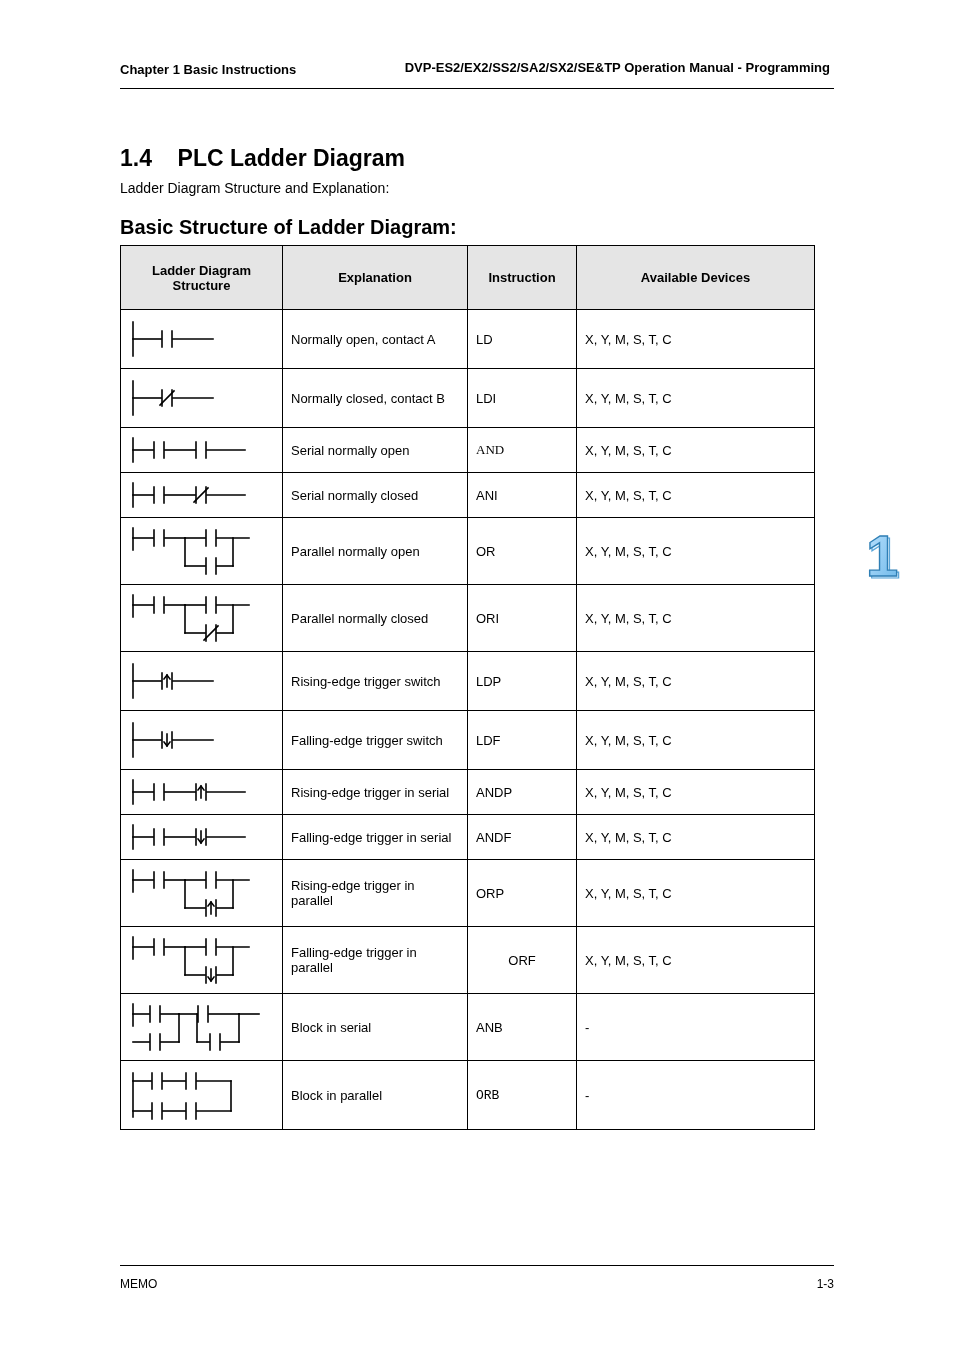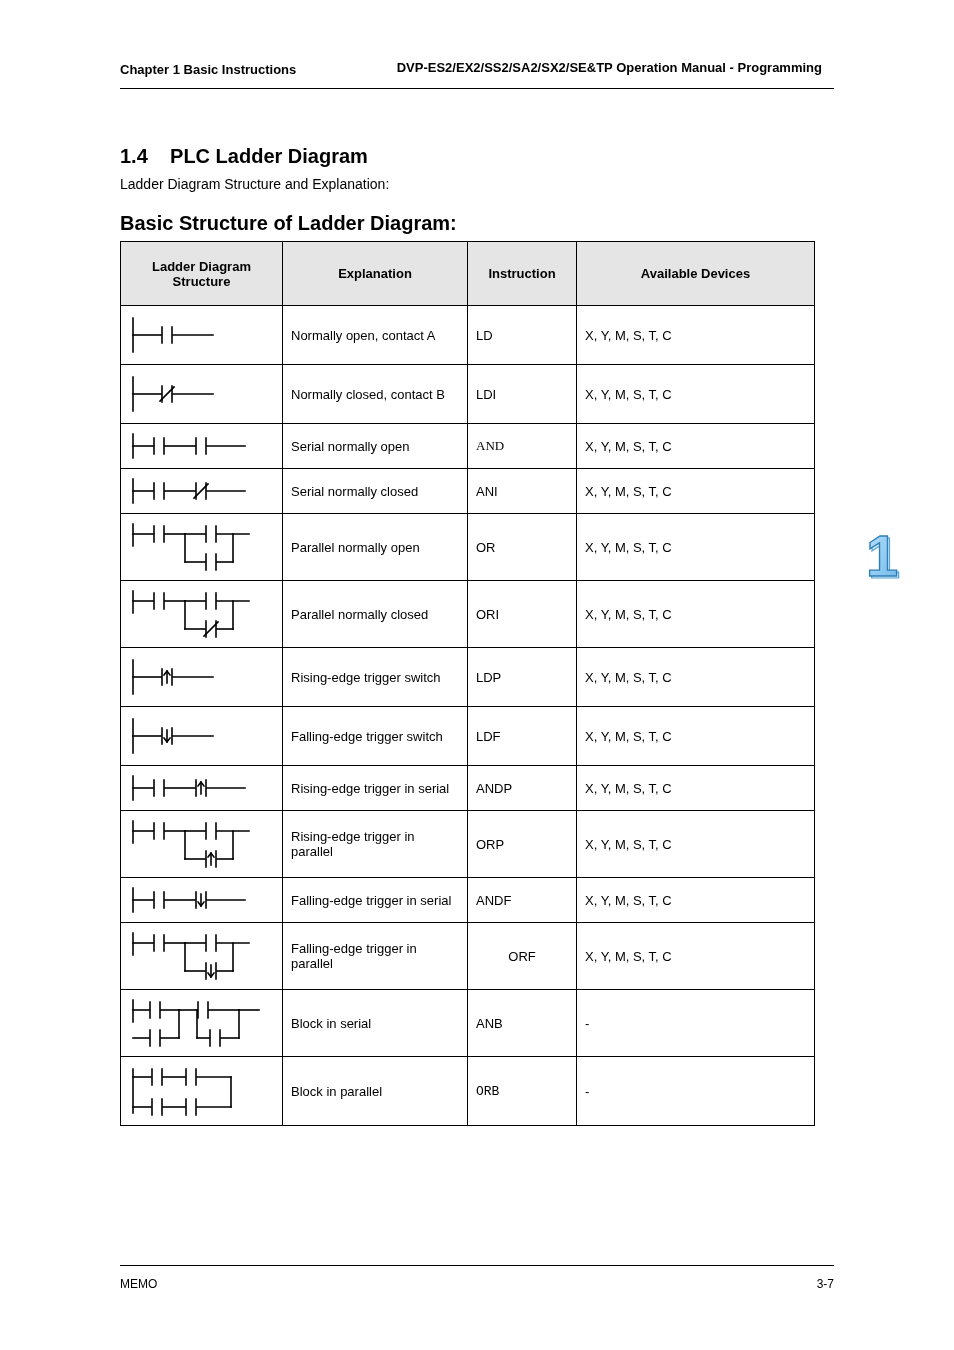--- a/index.html
+++ b/index.html
@@ -20,36 +20,36 @@
     position: relative;
     margin: 0 0 6px 0;
   }
   .hdr-left {
     font-size: 13px;
     color: #000;
     font-weight: bold;
   }
   .hdr-right {
     position: absolute;
-    right: 12px;
+    right: 4px;
     top: 0;
     font-size: 13px;
     color: #000;
     text-align: right;
     font-weight: bold;
   }
   .hdr-rule {
     border: 0;
     border-top: 1.4px solid #000;
     margin: 10px 0 0 0;
   }
   
   .sect-title {
     margin: 56px 0 8px 0;
-    font-size: 20px;
+    font-size: 23px;
     font-weight: bold;
   }
   .lead {
     font-size: 14px;
     margin: 0 0 6px 0;
   }
   .sub {
     margin: 20px 0 6px 0;
     font-size: 20px;
     font-weight: bold;
@@ -304,20 +304,39 @@
               <line x1="38" y1="18" x2="68" y2="18"></line>
               <line x1="69" y1="10" x2="69" y2="26"></line>
               <line x1="79" y1="10" x2="79" y2="26"></line>
               <line x1="74" y1="24" x2="74" y2="12"></line>
               <polyline points="71,16 74,12 77,16" fill="none"></polyline>
               <line x1="80" y1="18" x2="118" y2="18"></line>
           </svg>
           </td>
           <td>Rising-edge trigger in serial</td>
           <td style="text-align: left;">ANDP</td>
+          <td>X, Y, M, S, T, C</td>
+        </tr>
+        <tr>
+          <td class="diagram-cell">
+            <svg class="dia" width="148" height="36" viewBox="0 0 148 36" stroke="#000" stroke-width="1.6" stroke-linecap="square" fill="none">
+            <line x1="6" y1="6" x2="6" y2="30"></line>
+              <line x1="6" y1="18" x2="26" y2="18"></line>
+              <line x1="27" y1="10" x2="27" y2="26"></line>
+              <line x1="37" y1="10" x2="37" y2="26"></line>
+              <line x1="38" y1="18" x2="68" y2="18"></line>
+              <line x1="69" y1="10" x2="69" y2="26"></line>
+              <line x1="79" y1="10" x2="79" y2="26"></line>
+              <line x1="74" y1="12" x2="74" y2="24"></line>
+              <polyline points="71,20 74,24 77,20" fill="none"></polyline>
+              <line x1="80" y1="18" x2="118" y2="18"></line>
+          </svg>
+          </td>
+          <td>Falling-edge trigger in serial</td>
+          <td style="text-align: left;">ANDF</td>
           <td>X, Y, M, S, T, C</td>
         </tr>
         <tr>
           <td class="diagram-cell">
             <svg class="dia" width="148" height="58" viewBox="0 0 148 58" stroke="#000" stroke-width="1.6" stroke-linecap="square" fill="none">
             <line x1="6" y1="6" x2="6" y2="28"></line>
               <line x1="6" y1="16" x2="26" y2="16"></line>
               <line x1="27" y1="8" x2="27" y2="24"></line>
               <line x1="37" y1="8" x2="37" y2="24"></line>
               <line x1="38" y1="16" x2="58" y2="16"></line>
@@ -330,39 +349,20 @@
               <line x1="79" y1="36" x2="79" y2="52"></line>
               <line x1="89" y1="36" x2="89" y2="52"></line>
               <line x1="84" y1="50" x2="84" y2="38"></line>
               <polyline points="81,42 84,38 87,42" fill="none"></polyline>
               <line x1="90" y1="44" x2="106" y2="44"></line>
               <line x1="106" y1="16" x2="106" y2="44"></line>
           </svg>
           </td>
           <td>Rising-edge trigger in parallel</td>
           <td style="text-align: left;">ORP</td>
-          <td>X, Y, M, S, T, C</td>
-        </tr>
-        <tr>
-          <td class="diagram-cell">
-            <svg class="dia" width="148" height="36" viewBox="0 0 148 36" stroke="#000" stroke-width="1.6" stroke-linecap="square" fill="none">
-            <line x1="6" y1="6" x2="6" y2="30"></line>
-              <line x1="6" y1="18" x2="26" y2="18"></line>
-              <line x1="27" y1="10" x2="27" y2="26"></line>
-              <line x1="37" y1="10" x2="37" y2="26"></line>
-              <line x1="38" y1="18" x2="68" y2="18"></line>
-              <line x1="69" y1="10" x2="69" y2="26"></line>
-              <line x1="79" y1="10" x2="79" y2="26"></line>
-              <line x1="74" y1="12" x2="74" y2="24"></line>
-              <polyline points="71,20 74,24 77,20" fill="none"></polyline>
-              <line x1="80" y1="18" x2="118" y2="18"></line>
-          </svg>
-          </td>
-          <td>Falling-edge trigger in serial</td>
-          <td style="text-align: left;">ANDF</td>
           <td>X, Y, M, S, T, C</td>
         </tr>
         <tr>
           <td class="diagram-cell">
             <svg class="dia" width="148" height="58" viewBox="0 0 148 58" stroke="#000" stroke-width="1.6" stroke-linecap="square" fill="none">
             <line x1="6" y1="6" x2="6" y2="28"></line>
               <line x1="6" y1="16" x2="26" y2="16"></line>
               <line x1="27" y1="8" x2="27" y2="24"></line>
               <line x1="37" y1="8" x2="37" y2="24"></line>
               <line x1="38" y1="16" x2="58" y2="16"></line>
@@ -453,14 +453,14 @@
     </defs>
 
     <text x="8" y="54" font-family="Arial Black, Arial, sans-serif" font-size="58" font-weight="900" fill="#dff3ff" stroke="#5aa5d8" stroke-width="1.2">1</text>
     <text x="6" y="52" font-family="Arial Black, Arial, sans-serif" font-size="58" font-weight="900" fill="url(#g1)" stroke="#2f7fb5" stroke-width="1.4">1</text>
   </svg>
 </div>
 
 <div class="ftr">
   <hr class="ftr-rule">
   <span class="ftr-left">MEMO</span>
-  <span class="ftr-right">3-7</span>
+  <span class="ftr-right">1-3</span>
 </div>
 
 </body></html>

